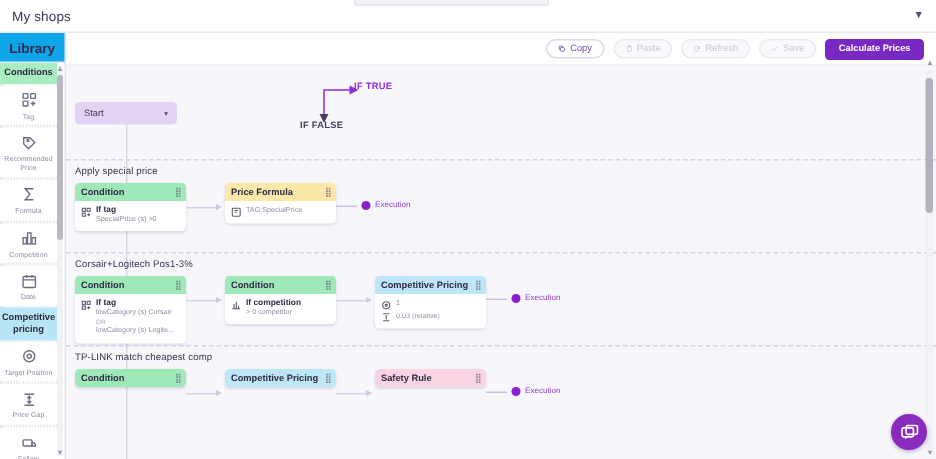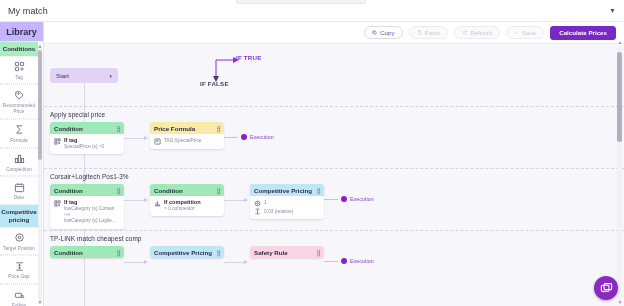--- a/index.html
+++ b/index.html
@@ -27,21 +27,21 @@
 
   
   .sidebar {
     position: absolute; top: 22px; left: 0; width: 44px; height: 284px;
     background: #ffffff; border-right: 1px solid #e3e3ea;
     display: flex; flex-direction: column;
   }
   .lib-title {
     height: 20px; display: flex; align-items: center; justify-content: center;
     font-size: 9px; color: #322a4d; font-weight: 600;
-    border-bottom: 1px solid #e9e9f0; background:#c4b5fd;
+    border-bottom: 1px solid #e9e9f0; background:#0ea5e9;
   }
   .lib-scroll { position: relative; flex: 1; overflow: hidden; }
   .lib-inner { width: 38px; }
   .group-head {
     font-size: 6.2px; text-align: center; padding: 3px 1px;
     color: #2d2a42; font-weight: 600; line-height: 1.25;
   }
   .group-green { background: #a9ecc0; }
   .group-blue  { background: #b8e6f5; }
   .lib-item {
@@ -178,21 +178,21 @@
     box-shadow: 0 1px 3px rgba(60,20,90,.35);
   }
 </style>
 </head>
 <body>
 
 <div class="app">
 
   <div class="topbar">
     <div class="topbar-stub"></div>
-    <div class="topbar-title">My match</div>
+    <div class="topbar-title">My shops</div>
     <div class="topbar-caret">▼</div>
   </div>
 
   <div class="sidebar">
     <div class="lib-title">Library</div>
     <div class="lib-scroll">
       <div class="lib-inner">
 
         <div class="group-head group-green">Conditions</div>
 

